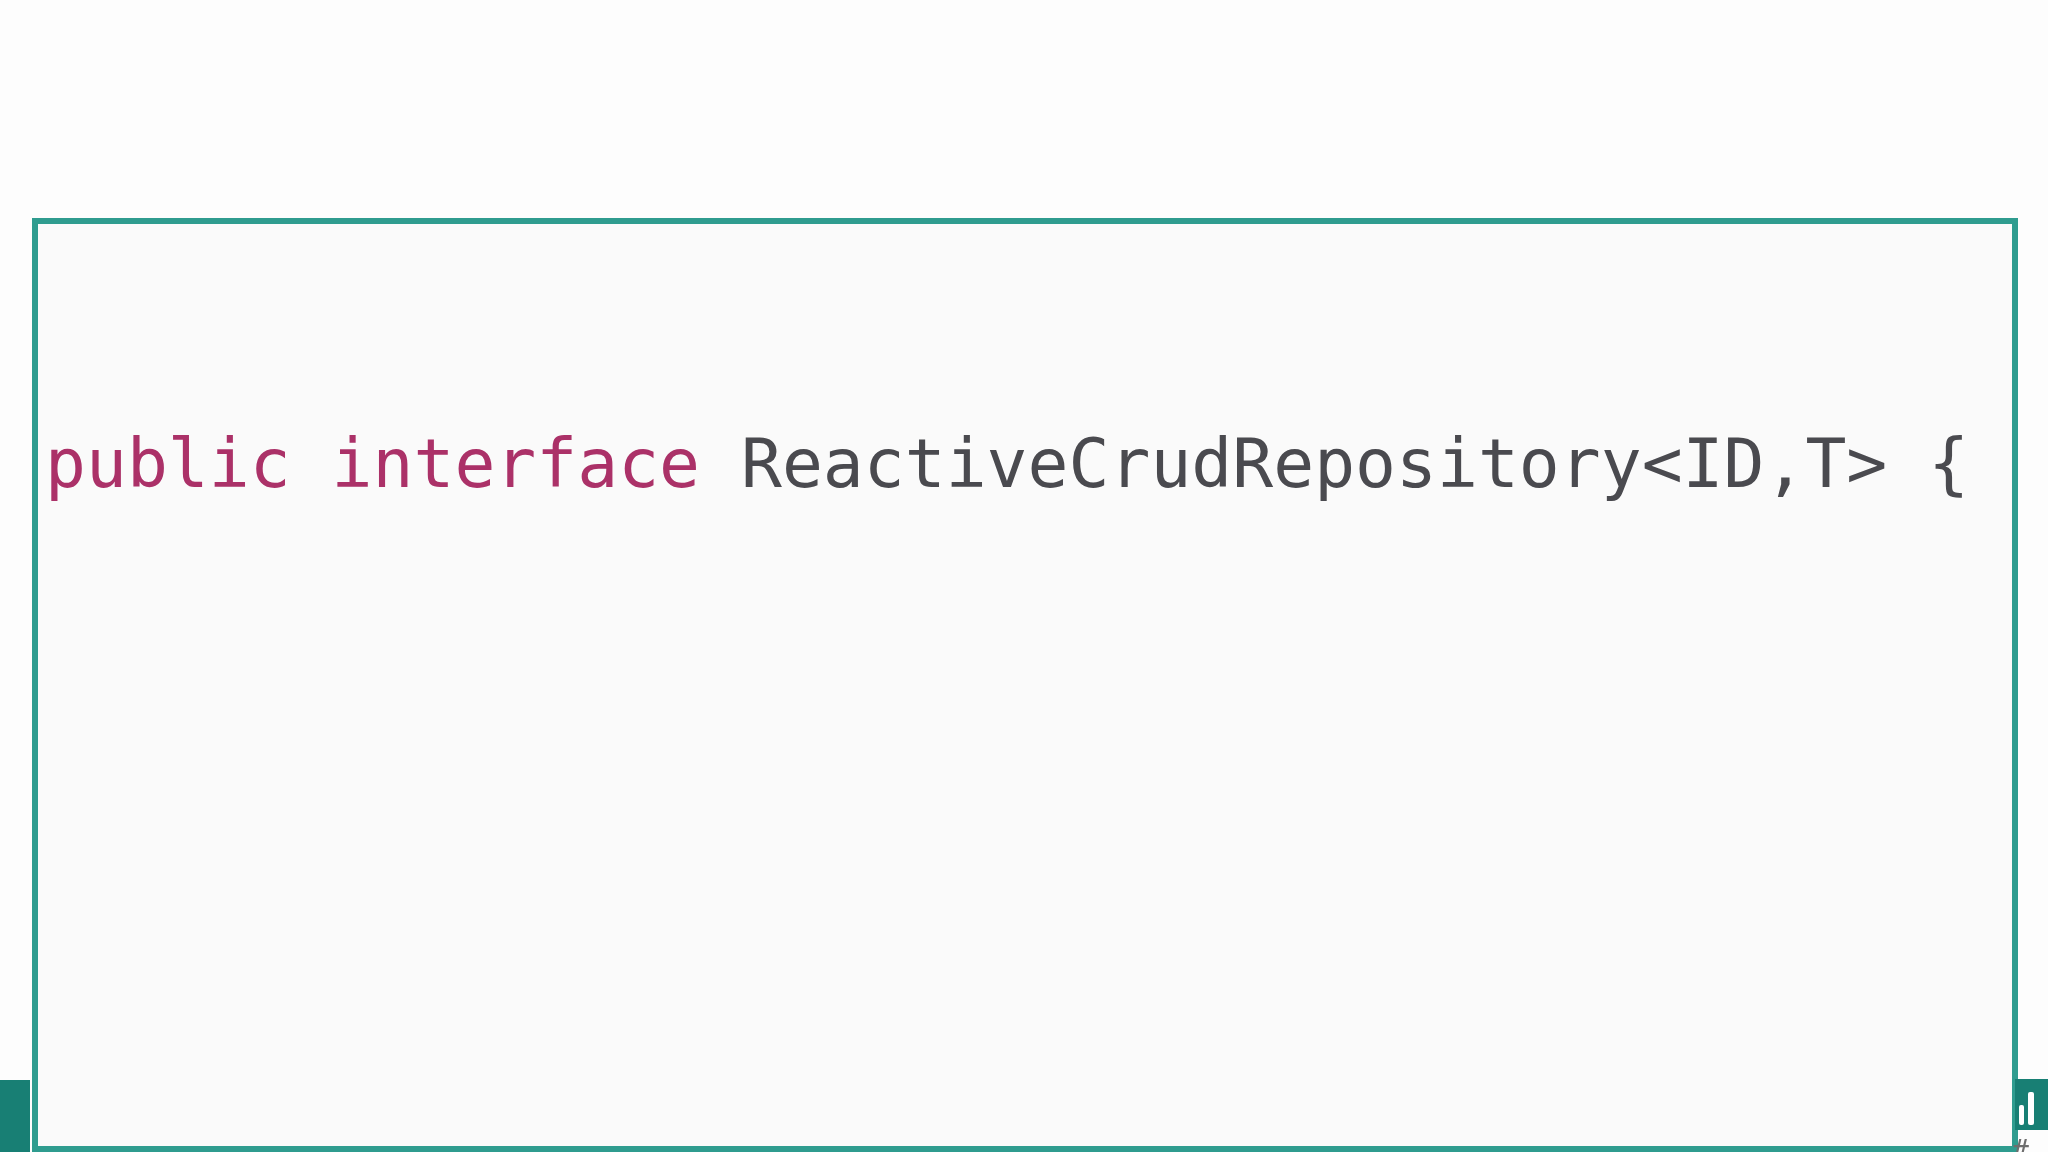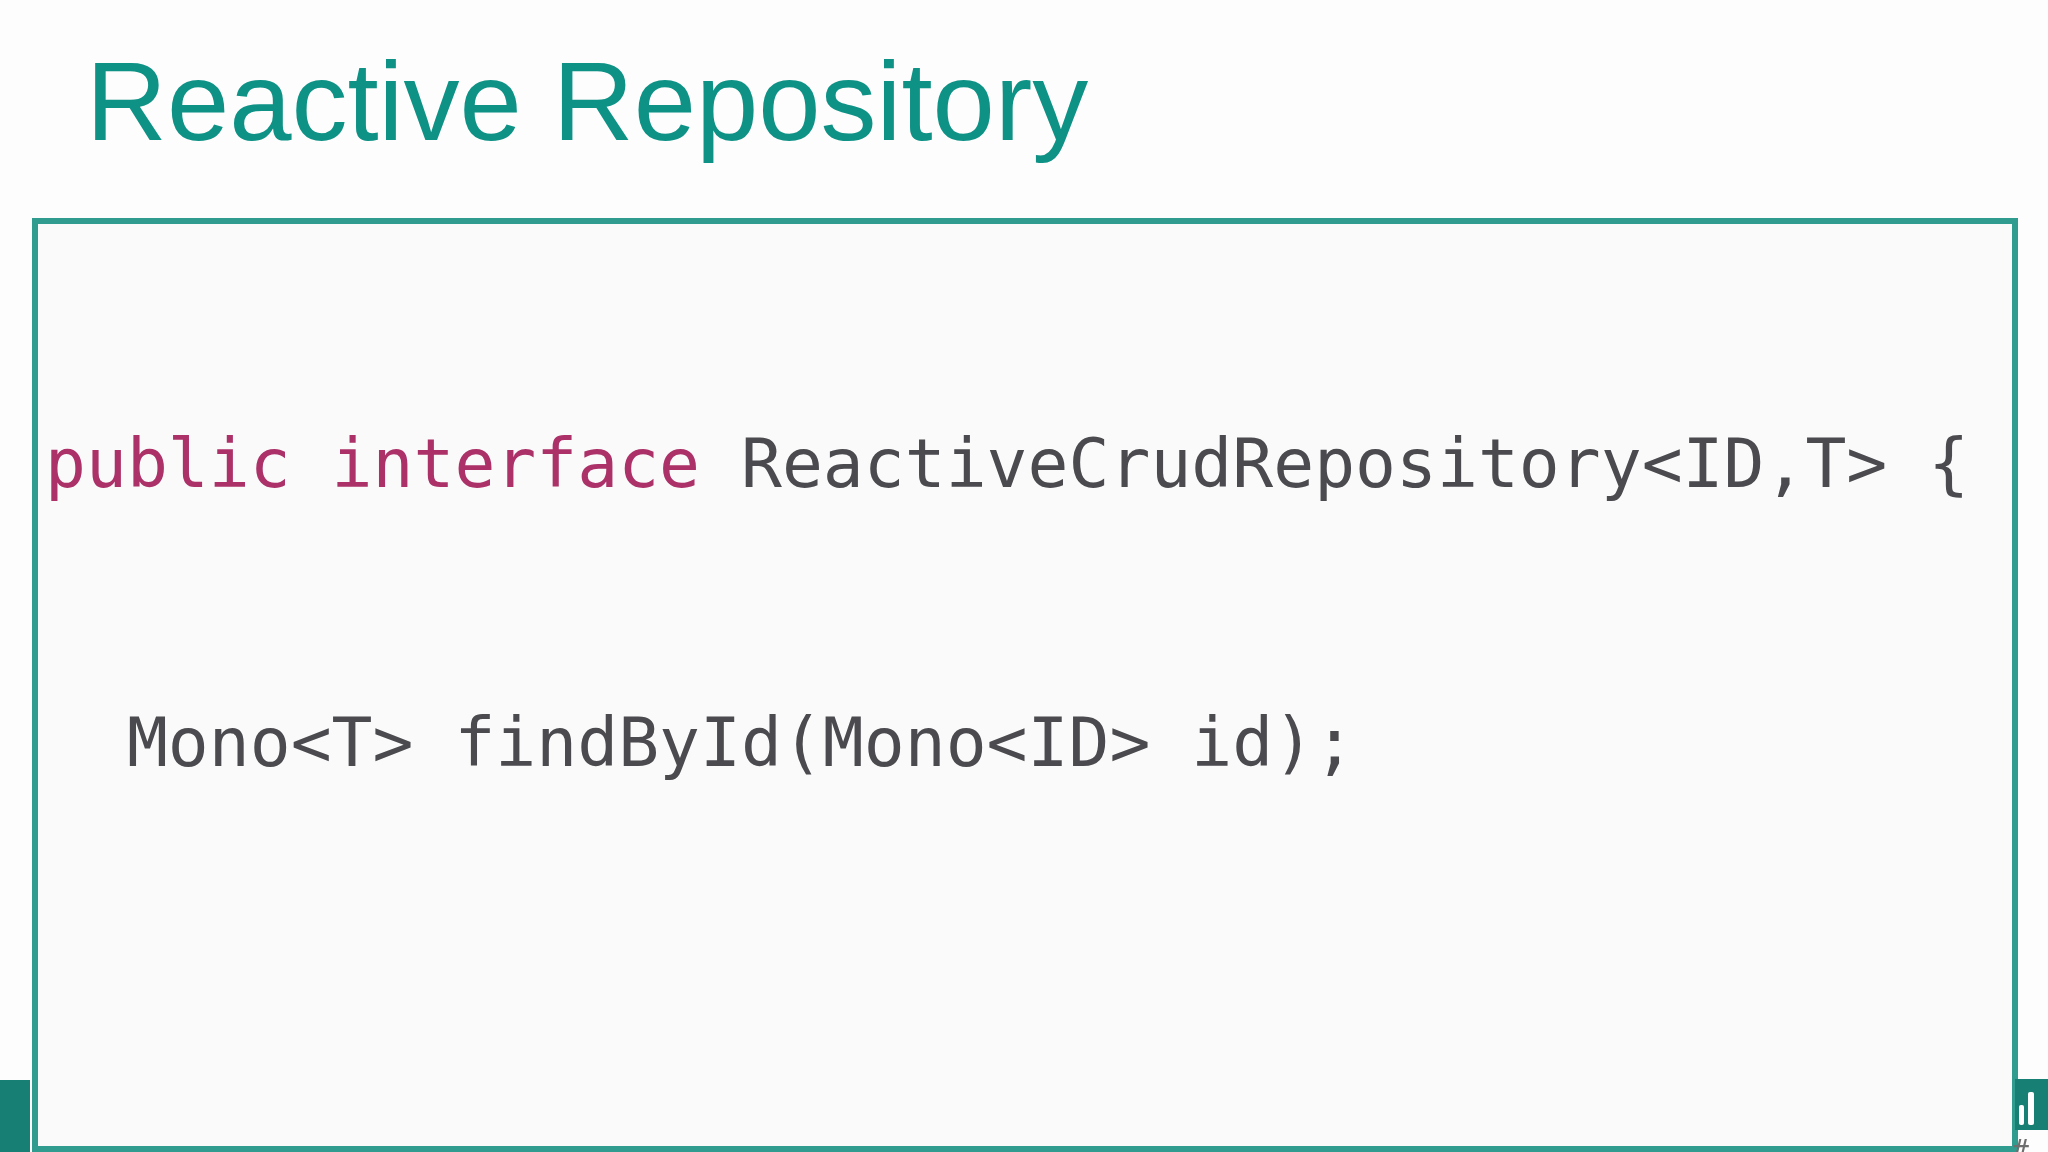--- a/index.html
+++ b/index.html
@@ -90,27 +90,25 @@
     font-size: 28px;
     color: #6e6e6e;
     white-space: nowrap;
   }
 </style>
 </head>
 <body>
 
 <div id="slide" style="--accent: #0f9286; --border: #2f9c8f; --footer-teal: #187f74; --keyword: #ab3168; --code: #4a4a4f; --comment: #2f7e99; --box-bg: #fafafa; --page-bg: #fdfdfd;">
 
-  <div class="slide-title">Reactive Repository</div>
 
   <div class="code-panel"></div>
 
   <div class="code-block">
     <div class="code-line"><span class="kw">public interface </span><span>ReactiveCrudRepository&lt;ID,T&gt; {</span></div>
-    <div class="code-line"><span>  Mono&lt;T&gt; findById(Mono&lt;ID&gt; id);</span></div>
     
     
     
     
     
     
     
   </div>
 
   <div class="footer-accent-left"></div>

